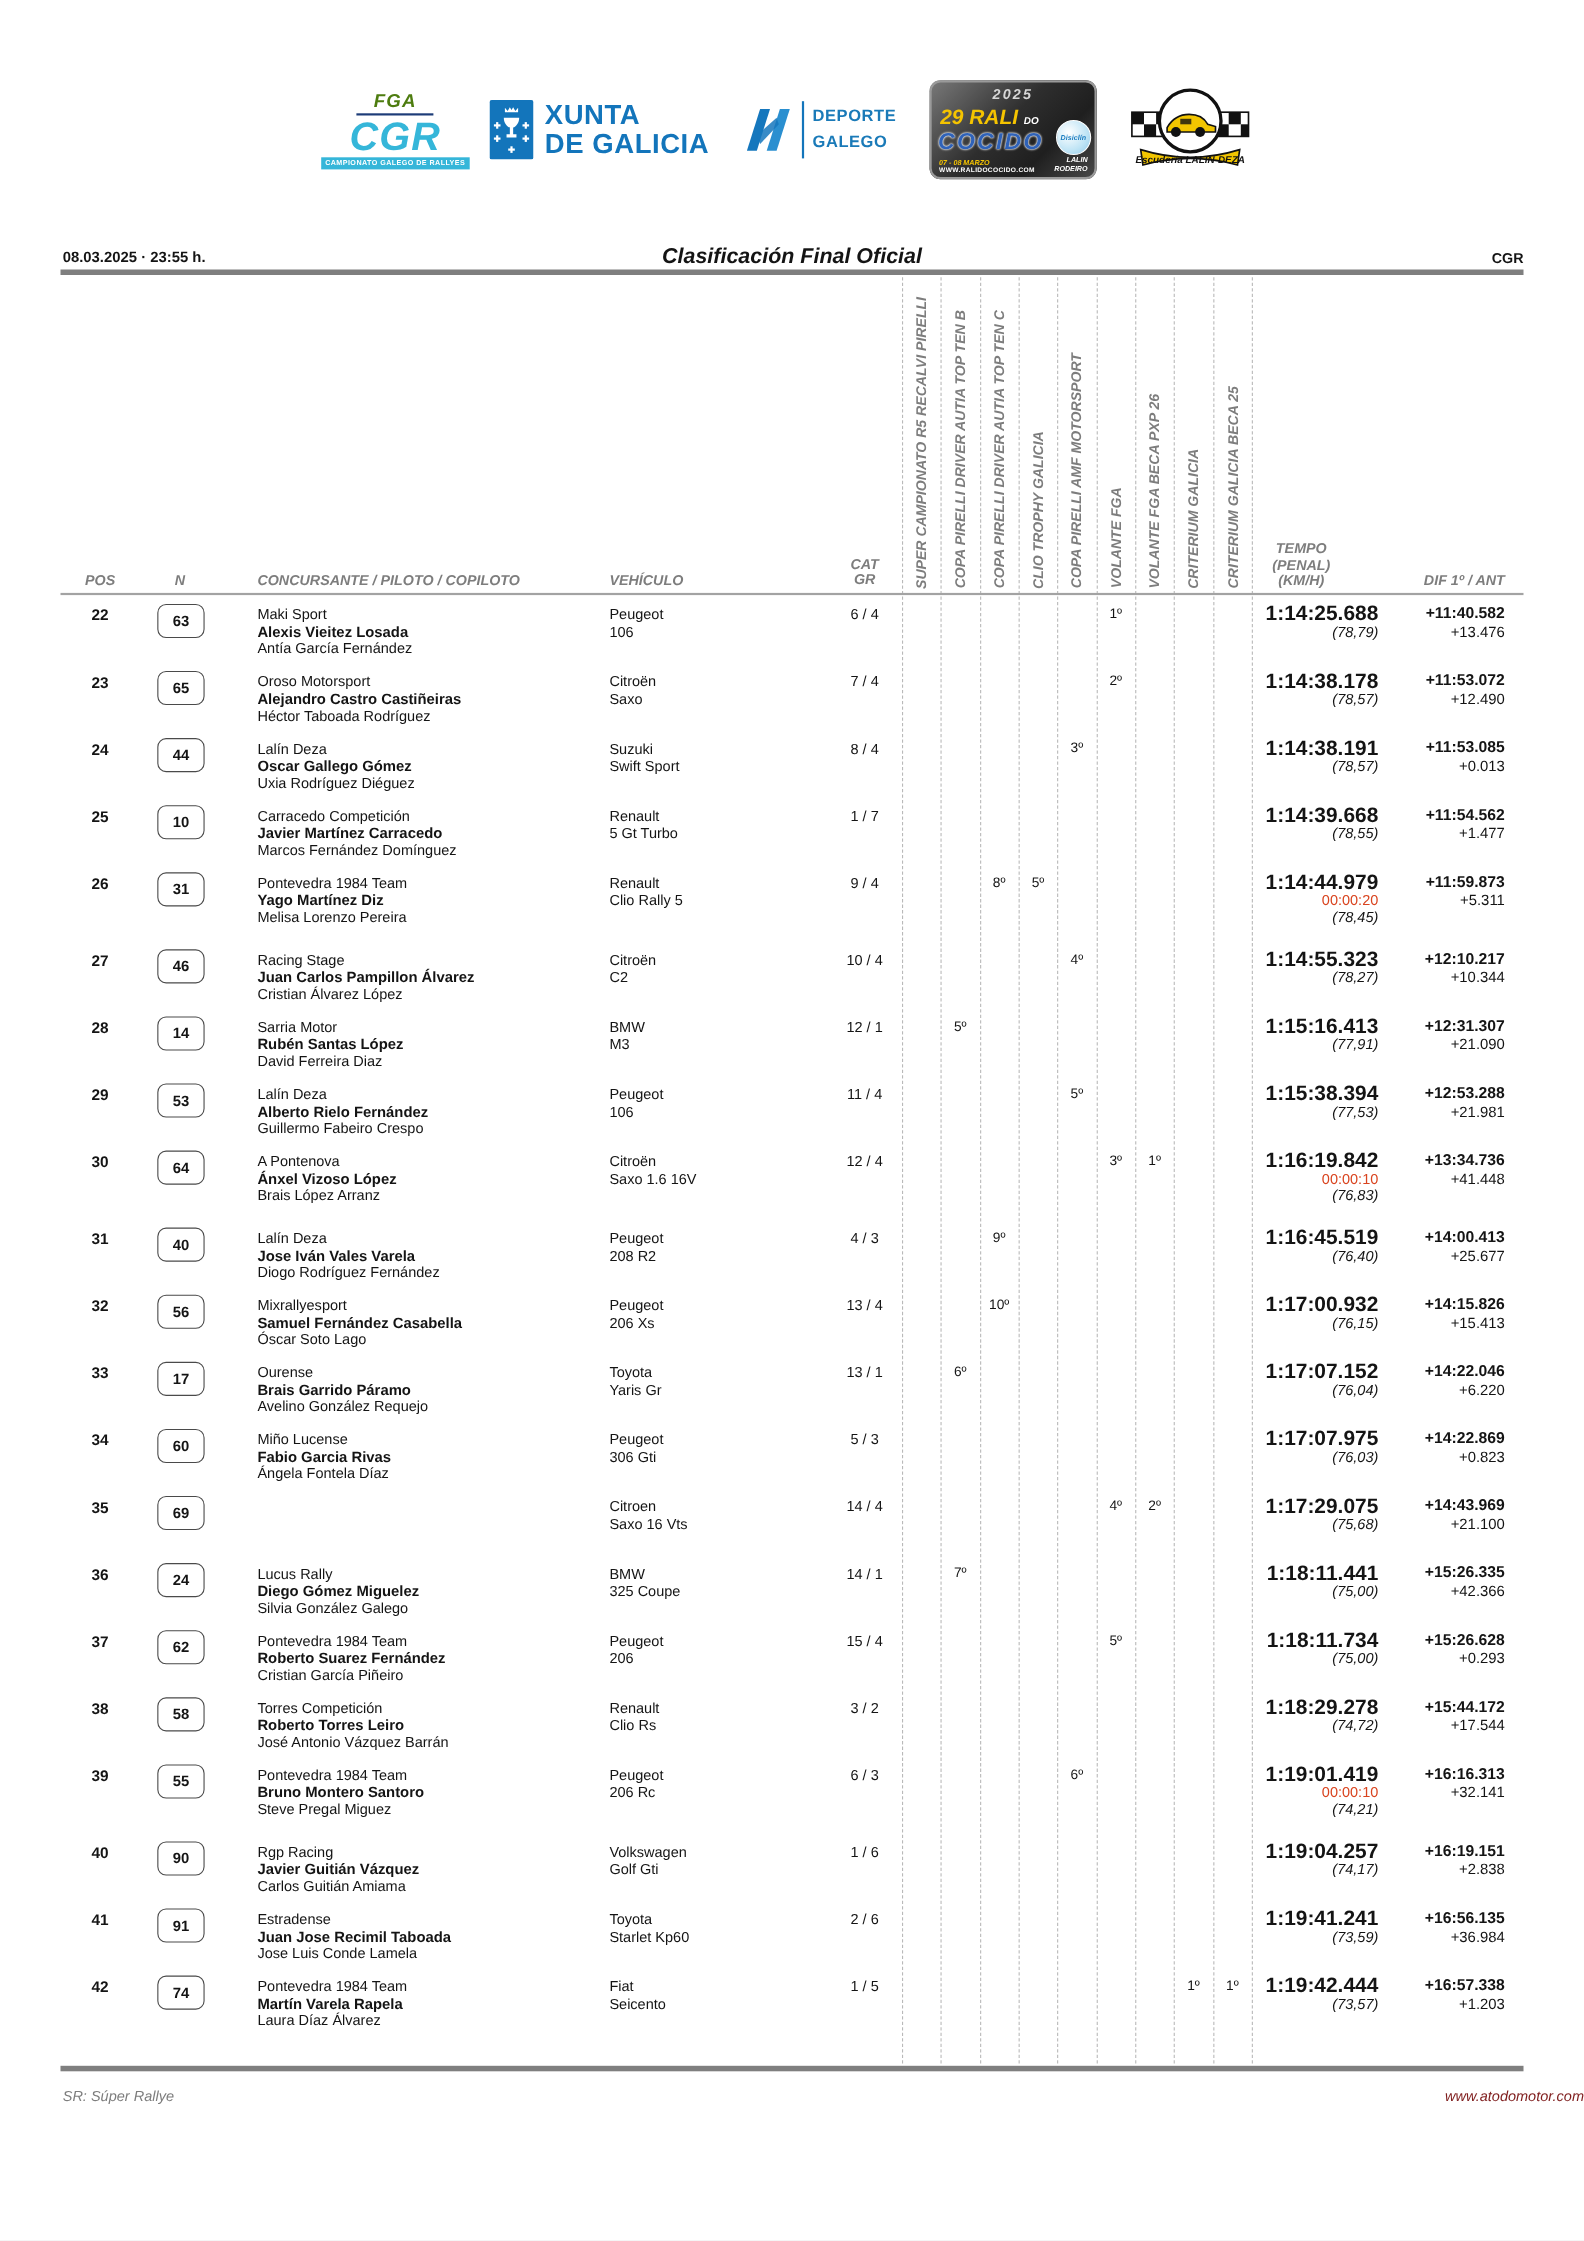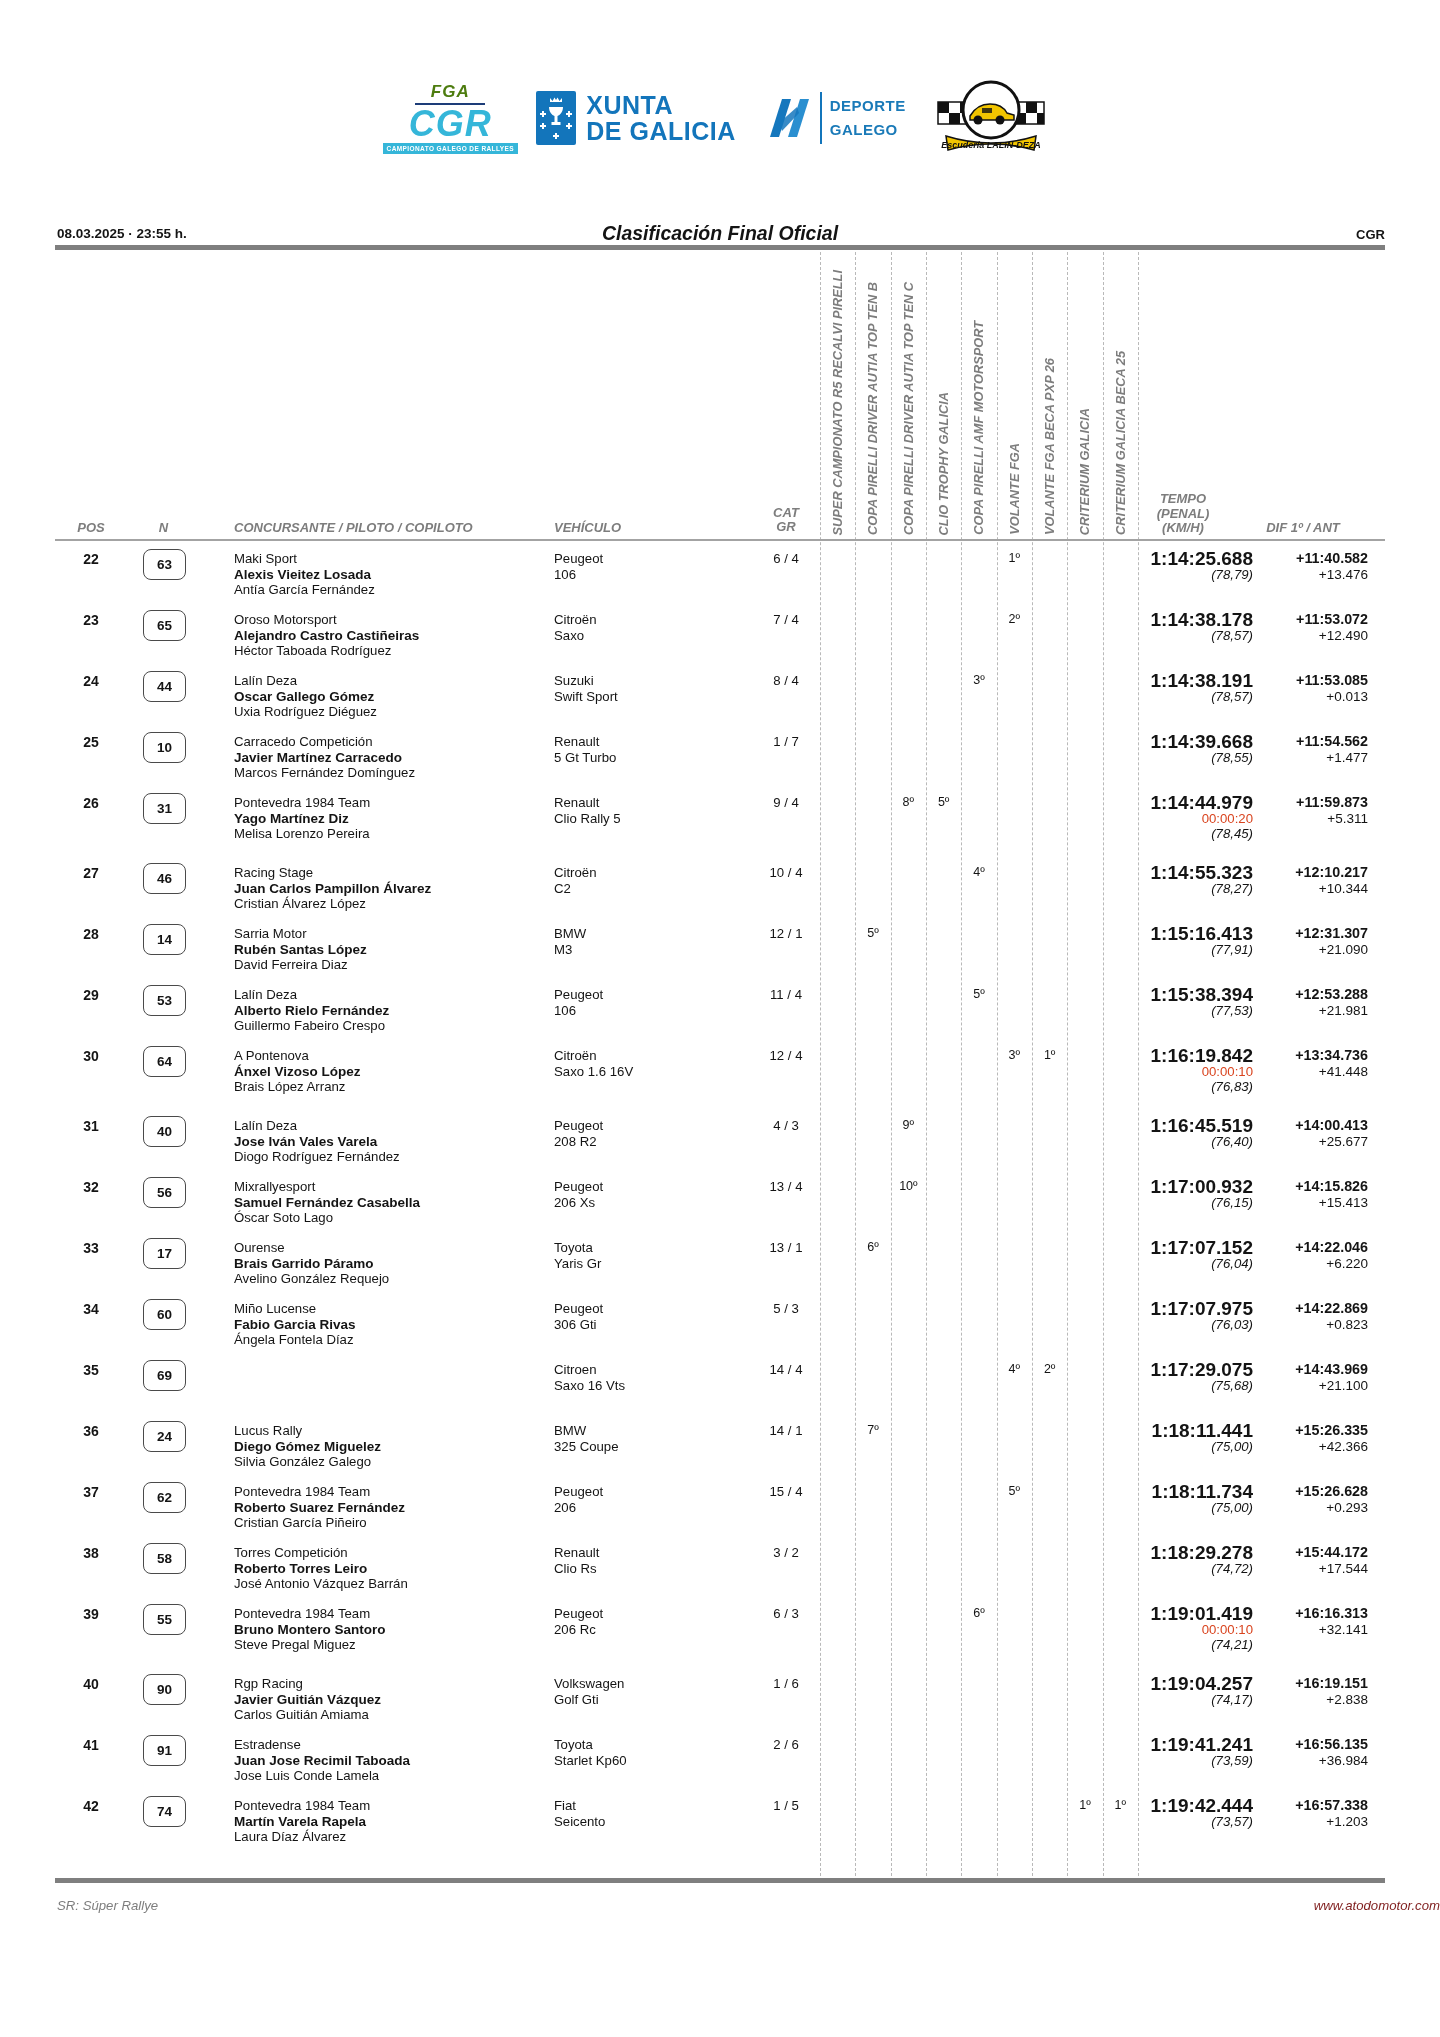--- a/index.html
+++ b/index.html
@@ -52,21 +52,21 @@
   .table{position:absolute;left:55px;top:252px;width:1330px;height:1626px;}
   .vline{position:absolute;top:0;height:1624px;width:0;border-left:1px dashed #b9b9b9;}
   .hdr{color:#7d7d7d;font-weight:bold;font-style:italic;font-size:13px;}
   .h-underline{position:absolute;top:287px;left:0;width:1330px;height:2px;background:#a3a3a3;}
   .h-pos{position:absolute;left:0;top:268px;width:72px;text-align:center;}
   .h-n{position:absolute;left:88px;top:268px;width:41px;text-align:center;}
   .h-conc{position:absolute;left:179px;top:268px;}
   .h-veh{position:absolute;left:499px;top:268px;}
   .h-cat{position:absolute;left:690px;top:254px;width:82px;text-align:center;line-height:14px;}
   .h-tempo{position:absolute;left:1058px;top:240px;width:140px;text-align:center;line-height:14.5px;}
-  .h-dif{position:absolute;left:1183px;top:268px;width:130px;text-align:center;}
+  .h-dif{position:absolute;left:1183px;top:268px;width:130px;text-align:right;}
   .cup-h{position:absolute;top:18px;height:265px;width:35.4px;display:flex;
          align-items:flex-end;justify-content:center;}
   .cup-h span{writing-mode:vertical-rl;transform:rotate(180deg);white-space:nowrap;
               color:#7d7d7d;font-weight:bold;font-style:italic;font-size:12.8px;}
 
   .rows{position:absolute;top:299px;left:0;width:1330px;}
   .row{position:relative;height:47px;margin-bottom:14px;}
   .row.tall{height:63px;margin-bottom:7px;}
   .c-pos{position:absolute;left:0;top:0;width:72px;text-align:center;font-weight:bold;font-size:14px;}
   .c-n{position:absolute;left:88px;top:-2px;width:41px;height:29px;border:1.5px solid #4a4a4a;
@@ -137,20 +137,38 @@
         <path d="M22 44 L34 6 h9 L31 44 z" fill="#2a8fd0"></path>
         <path d="M13 30 L31 14 l2 6 L16 38 z" fill="#1577bd" opacity="0.85"></path>
       </svg>
       <div class="dg-bar"></div>
       <div class="dg-txt">
         <div>DEPORTE</div>
         <div>GALEGO</div>
       </div>
     </div>
 
+    <div class="plate">
+      <div class="plate-year">2025</div>
+      <div class="plate-rali">
+        <span>29</span>
+        <span>RALI</span>
+        <span class="do">DO</span>
+      </div>
+      <div class="plate-cocido">COCIDO</div>
+      <div class="plate-disiclin">Disiclín</div>
+      <div class="plate-bottom">
+        <div class="plate-date">07 - 08 MARZO</div>
+        <div class="plate-web">WWW.RALIDOCOCIDO.COM</div>
+      </div>
+      <div class="plate-town">
+        <div>LALIN</div>
+        <div>RODEIRO</div>
+      </div>
+    </div>
 
     <svg width="110" height="92" viewBox="0 0 110 92">
       <g>
         <rect x="2" y="30" width="106" height="22" fill="#fff" stroke="#111" stroke-width="1.5"></rect>
         <g fill="#111">
           <rect x="2" y="30" width="11" height="11"></rect>
             <rect x="24" y="30" width="11" height="11"></rect>
           <rect x="46" y="30" width="11" height="11"></rect>
             <rect x="68" y="30" width="11" height="11"></rect>
           <rect x="90" y="30" width="11" height="11"></rect>

